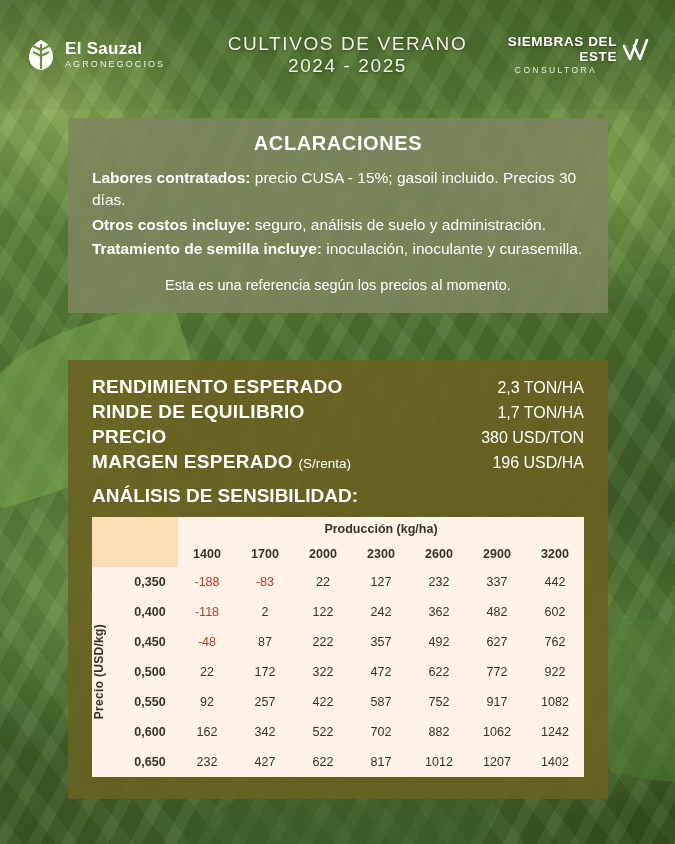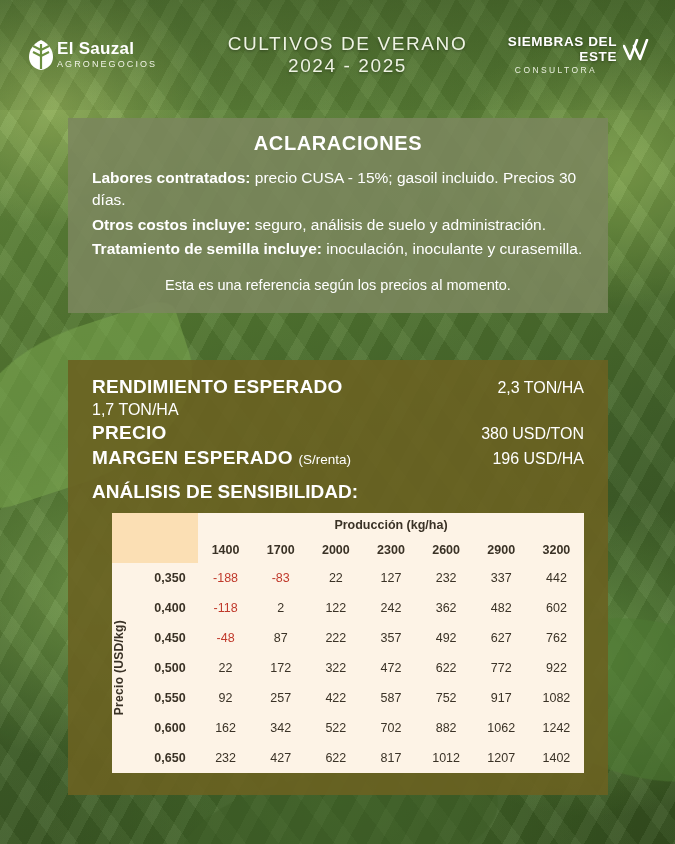--- a/index.html
+++ b/index.html
@@ -54,21 +54,21 @@
     height: 110px;
     display: flex;
     align-items: center;
     padding: 0 26px;
     box-sizing: border-box;
     background: linear-gradient(180deg, rgba(20,40,10,0.30) 0%, rgba(20,40,10,0.05) 100%);
   }
   .logo-left {
     display: flex;
     align-items: center;
-    gap: 1px;
+    gap: 9px;
     width: 180px;
     flex: 0 0 auto;
   }
   .logo-mark {
     width: 30px;
     height: 34px;
     position: relative;
   }
   .logo-text-wrap {
     line-height: 1.05;
@@ -200,21 +200,20 @@
   .sens-title {
     font-size: 19px;
     font-weight: bold;
     margin-top: 12px;
     margin-bottom: 10px;
   }
   
   .tbl-wrap {
     background: #fdf3e6;
     padding: 0;
-    margin-left: 20px;
   }
   table.sens {
     border-collapse: collapse;
     width: 100%;
     background: #fdf3e6;
     color: #3a3226;
   }
   table.sens td, table.sens th {
     text-align: center;
     font-size: 12.5px;
@@ -328,20 +327,21 @@
     <div class="acl-note">Esta es una referencia según los precios al momento.</div>
   </div>
 
   <div class="panel-res">
 
     <div class="kpi-row">
       <span class="kpi-label">RENDIMIENTO ESPERADO</span>
       <span class="kpi-value">2,3 TON/HA</span>
     </div>
     <div class="kpi-row">
+      <span class="kpi-label">RINDE DE EQUILIBRIO</span>
       <span class="kpi-value">1,7 TON/HA</span>
     </div>
     <div class="kpi-row">
       <span class="kpi-label">PRECIO</span>
       <span class="kpi-value">380 USD/TON</span>
     </div>
     <div class="kpi-row">
       <span class="kpi-label"><span>MARGEN ESPERADO</span> <span class="small">(S/renta)</span></span>
       <span class="kpi-value">196 USD/HA</span>
     </div>

